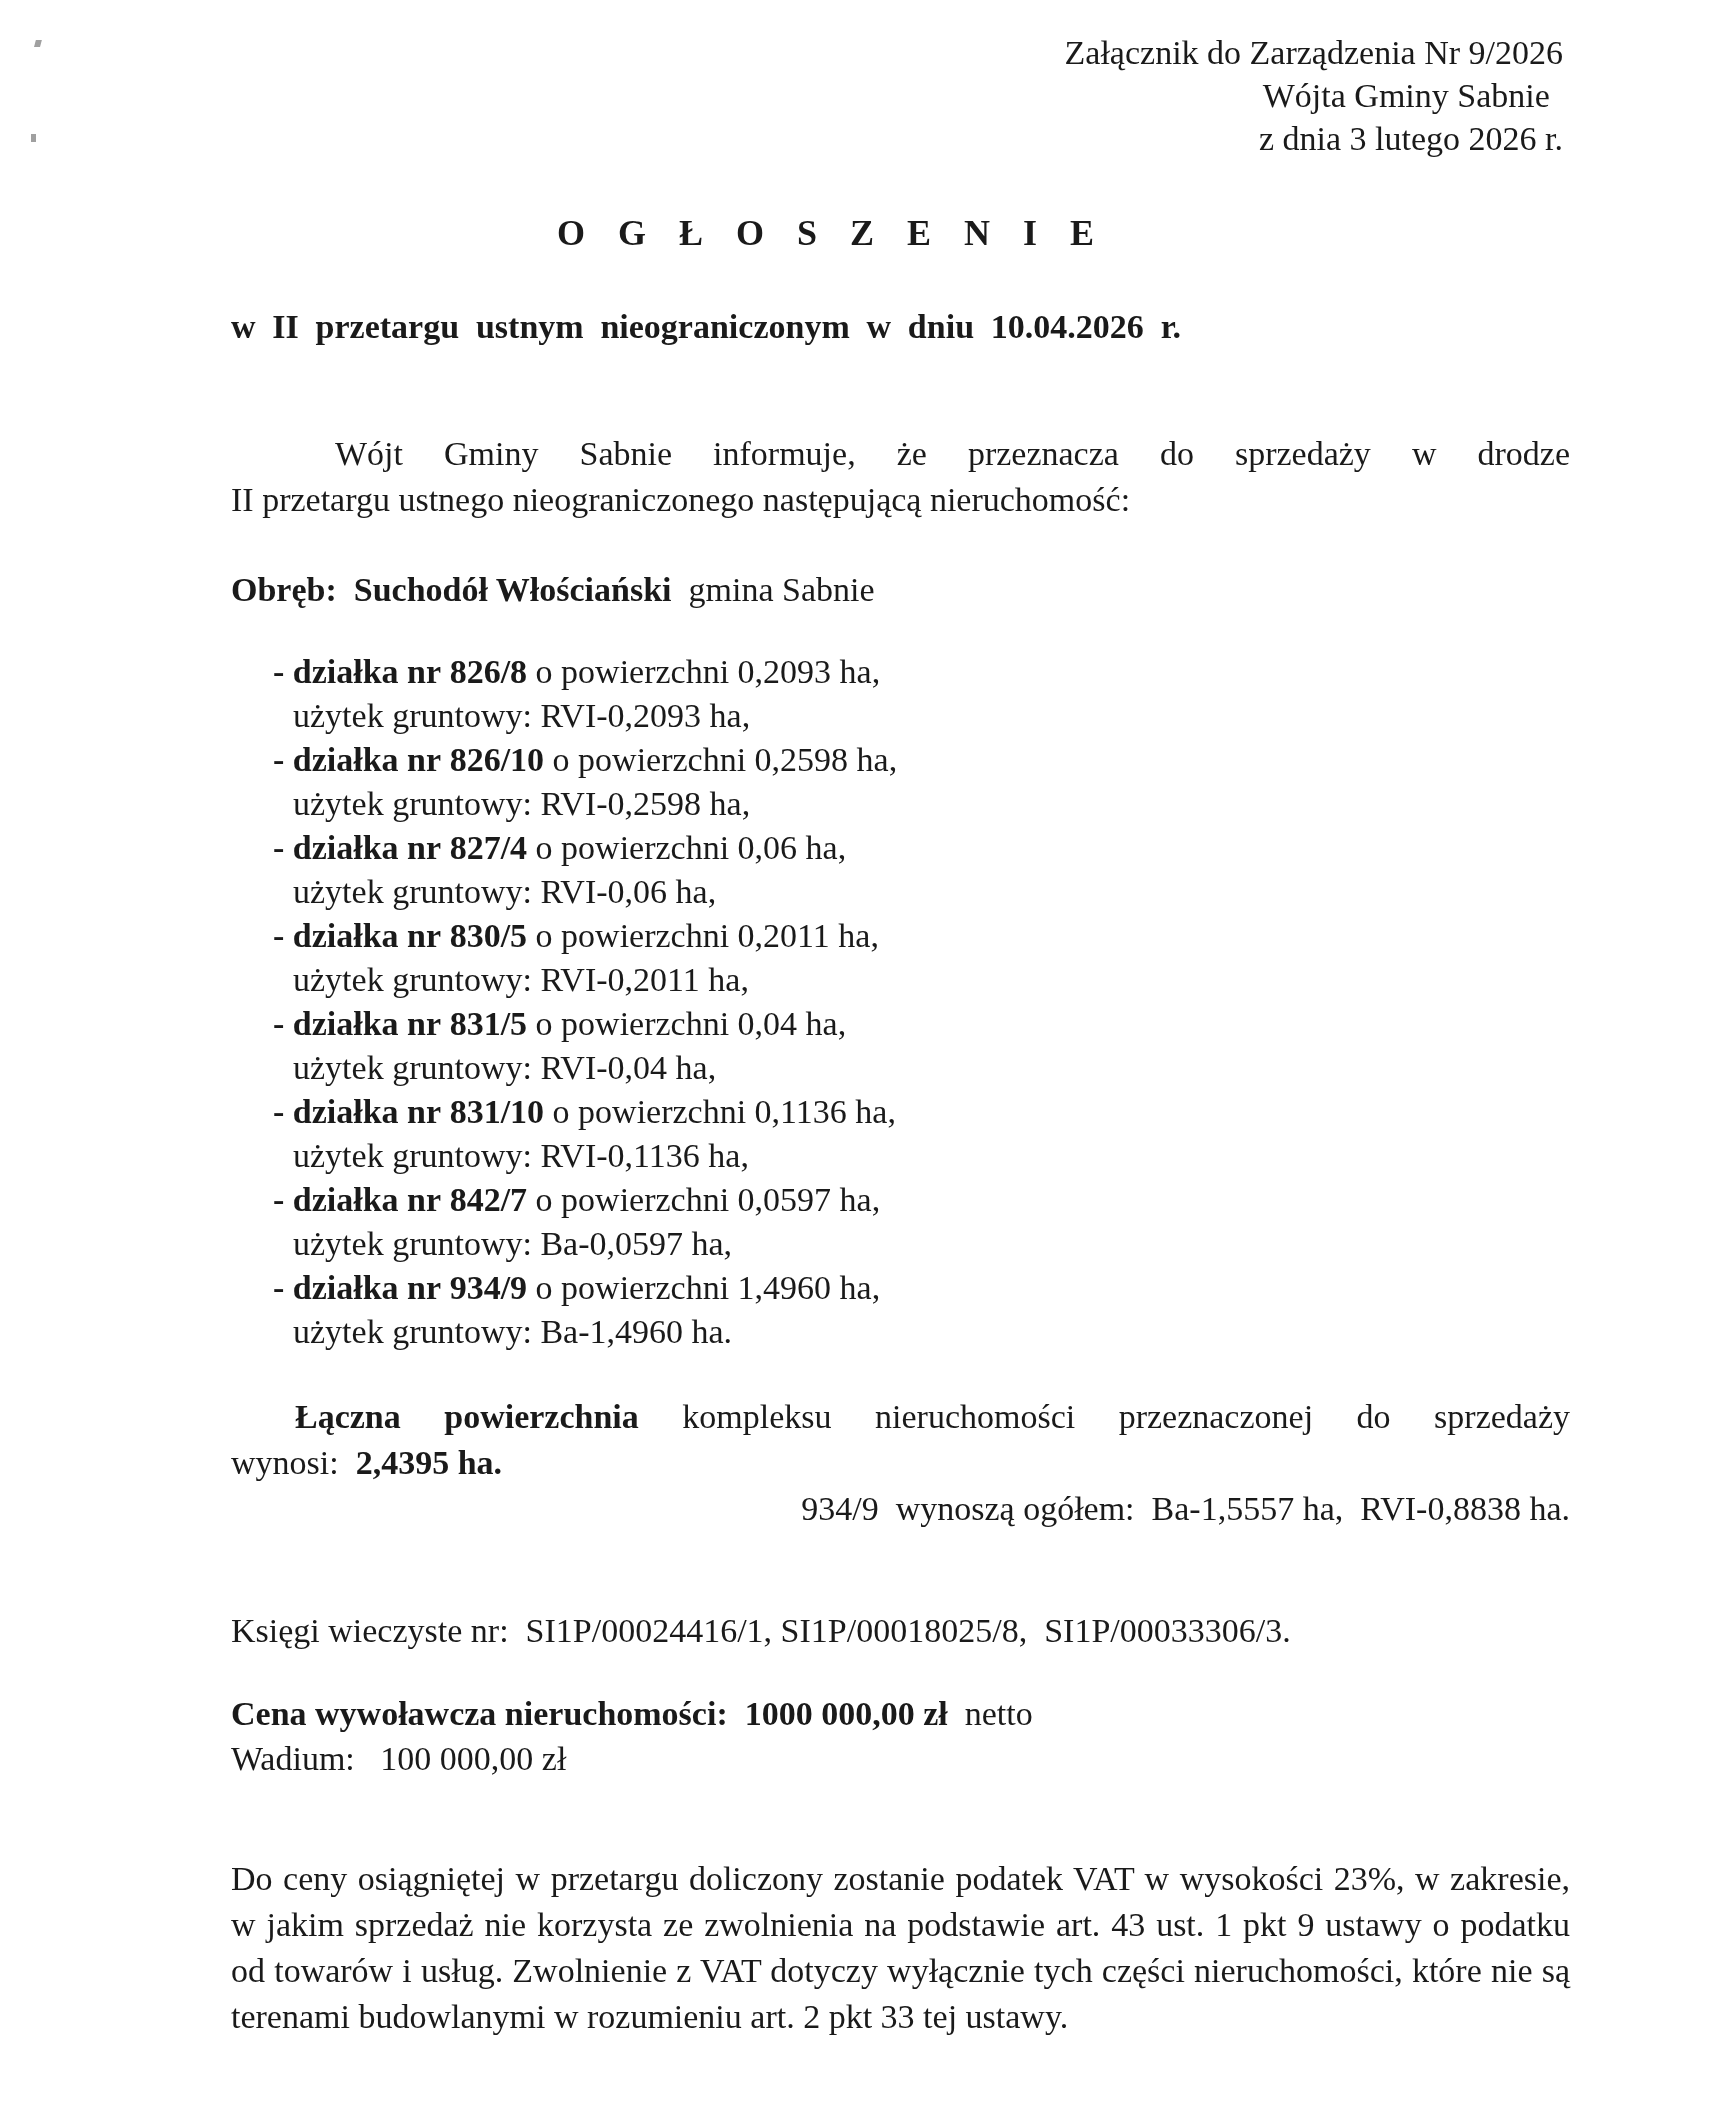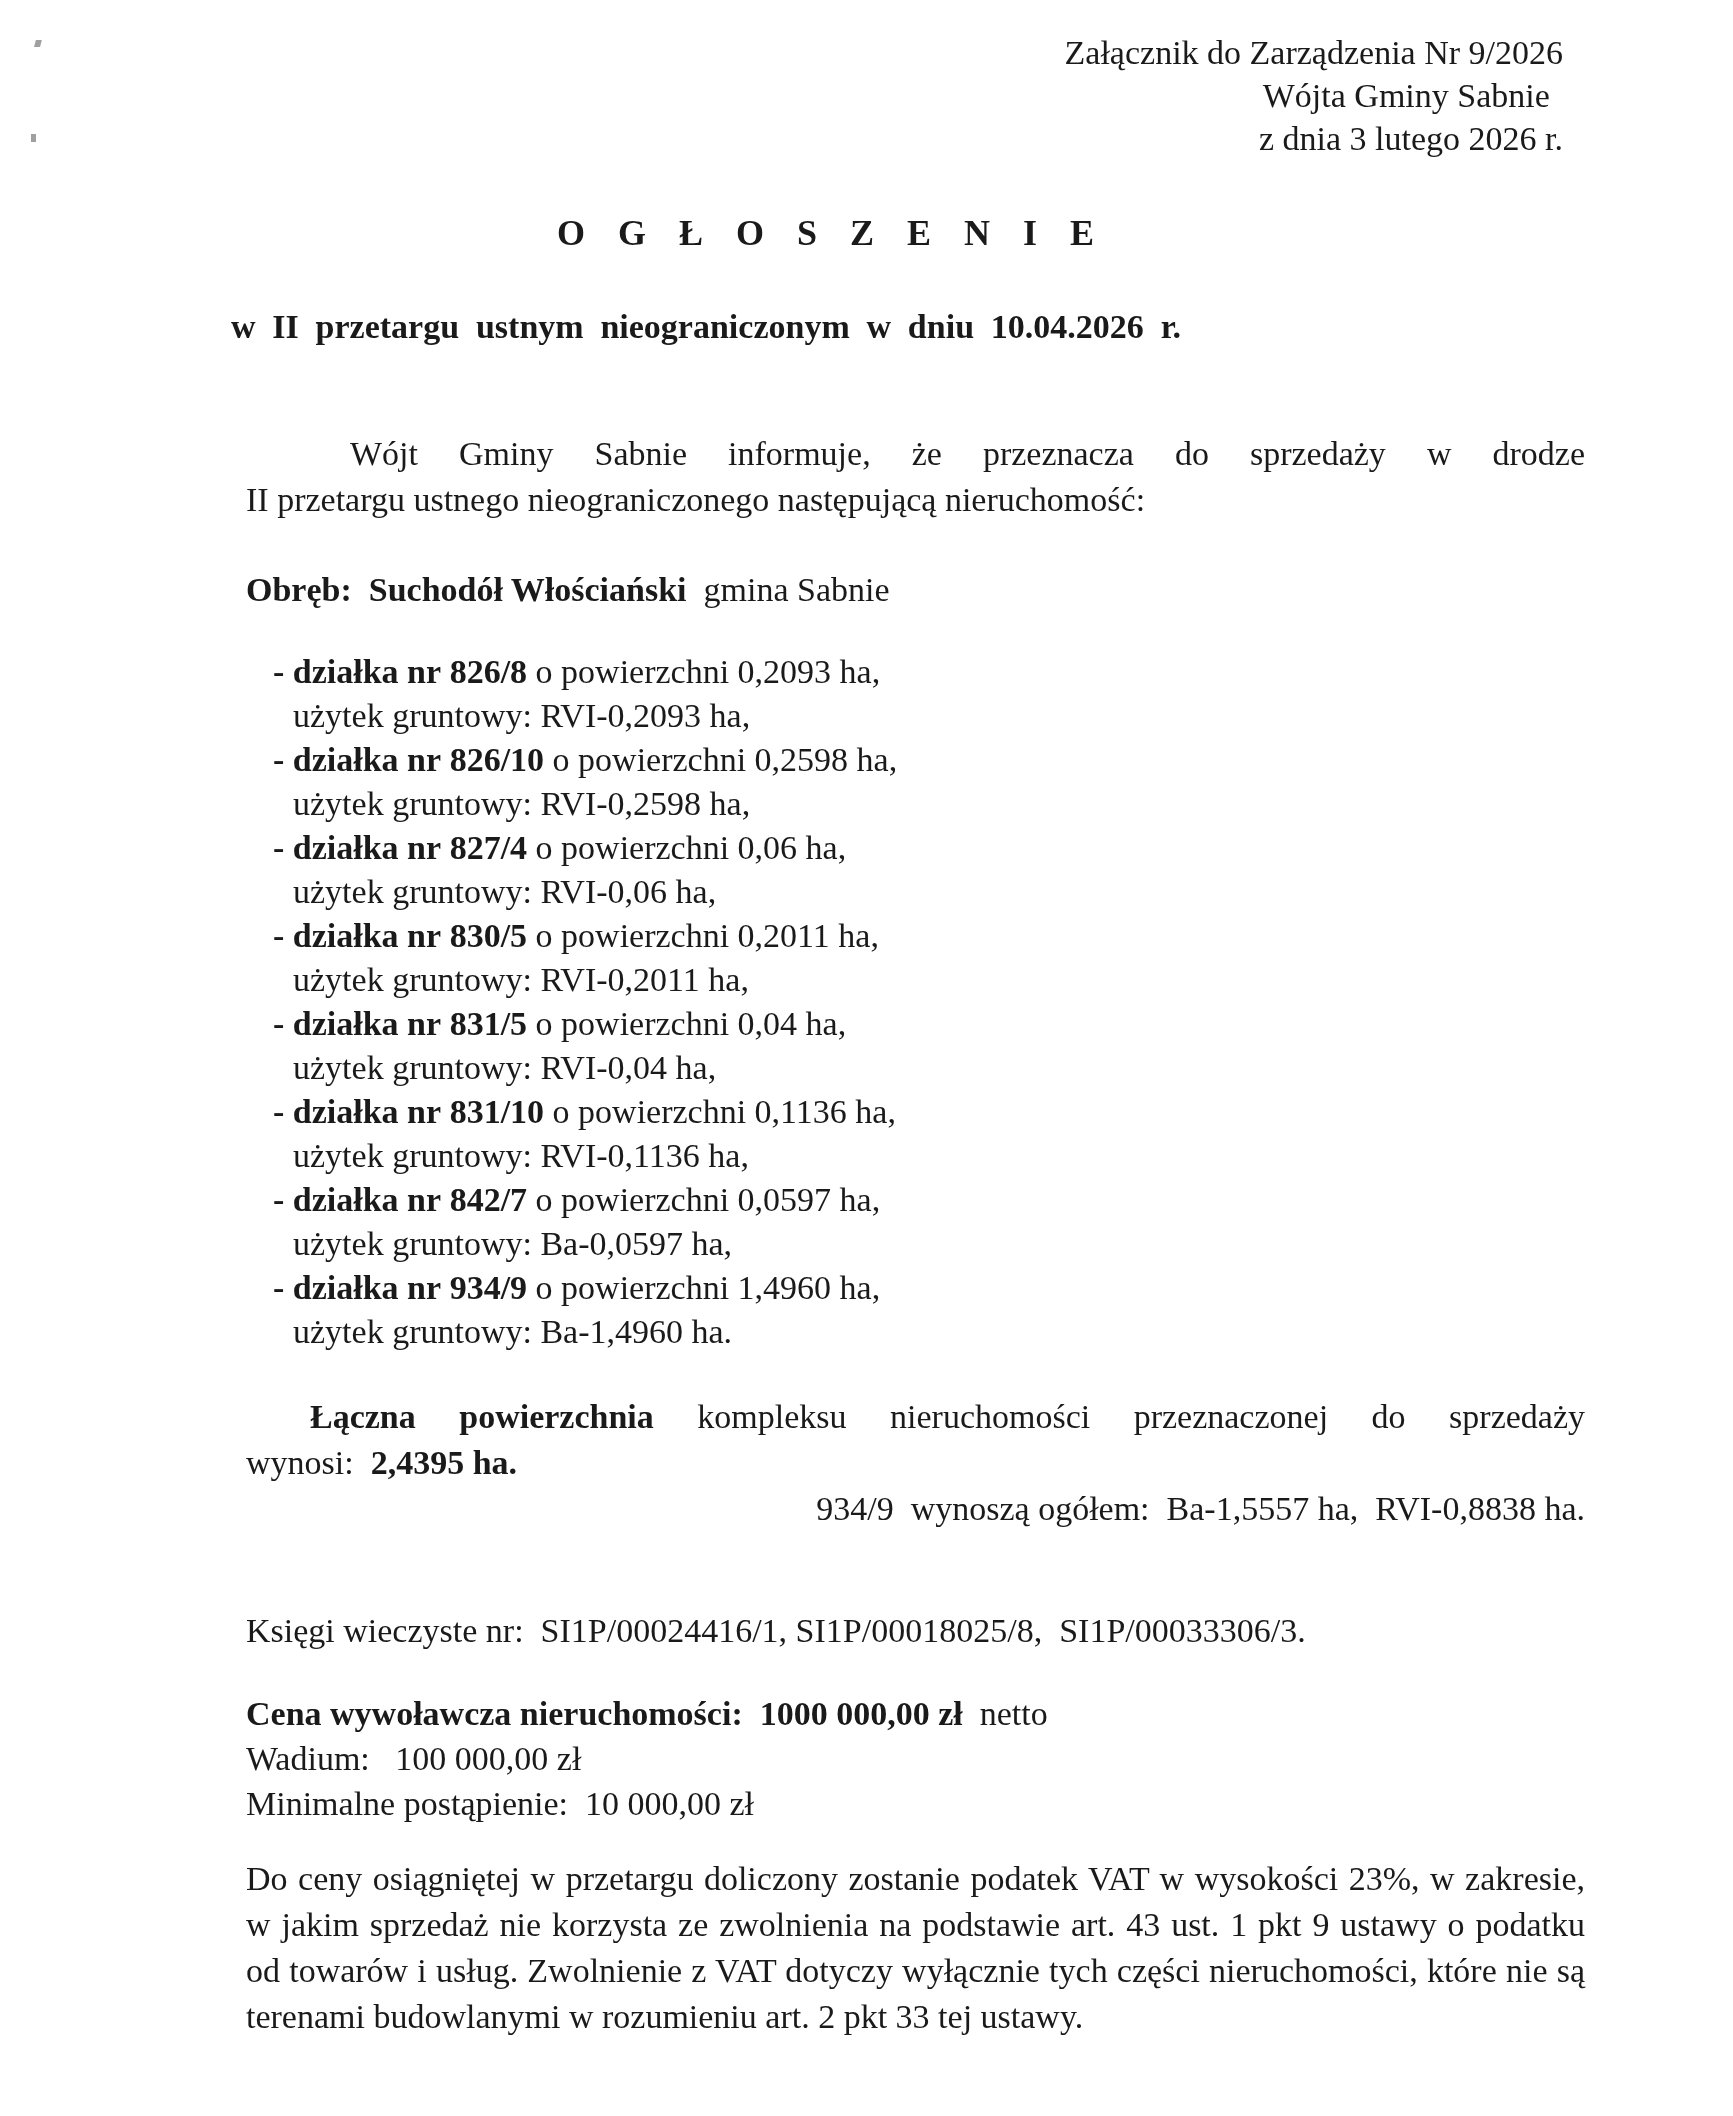--- a/index.html
+++ b/index.html
@@ -64,21 +64,21 @@
       font-weight: bold;
       font-size: 34px;
       line-height: 45px;
     }
     .subtitle div { white-space: nowrap; }
     .subtitle .sl1 { letter-spacing: 0.2px; }
     .subtitle .sl2 { word-spacing: 8.3px; }
 
     .para {
       position: absolute;
-      left: 246px;
+      left: 231px;
       width: 1339px;
       font-size: 34px;
       line-height: 46px;
     }
     .intro { top: 431px; }
     .intro .p1 {
       text-indent: 104px;
       text-align: justify;
       text-align-last: justify;
     }
@@ -184,18 +184,17 @@
 
   <div class="para kw" style="white-space:pre;">Księgi wieczyste nr:  SI1P/00024416/1, SI1P/00018025/8,  SI1P/00033306/3.</div>
 
   <div class="para price">
     <div>
       <b>Cena wywoławcza nieruchomości:</b>&nbsp;
       <b>1000 000,00 zł</b>&nbsp;
       <span>netto</span>
     </div>
     <div style="white-space:pre;">Wadium:   100 000,00 zł</div>
-    <div style="white-space:pre;">Minimalne postąpienie:  10 000,00 zł</div>
   </div>
 
   <div class="para vat">Do ceny osiągniętej w przetargu doliczony zostanie podatek VAT w wysokości 23%, w zakresie, w jakim sprzedaż nie korzysta ze zwolnienia na podstawie art. 43 ust. 1 pkt 9 ustawy o podatku od towarów i usług. Zwolnienie z VAT dotyczy wyłącznie tych części nieruchomości, które nie są terenami budowlanymi w rozumieniu art. 2 pkt 33 tej ustawy.</div>
 </div>
 
 
 </body></html>

